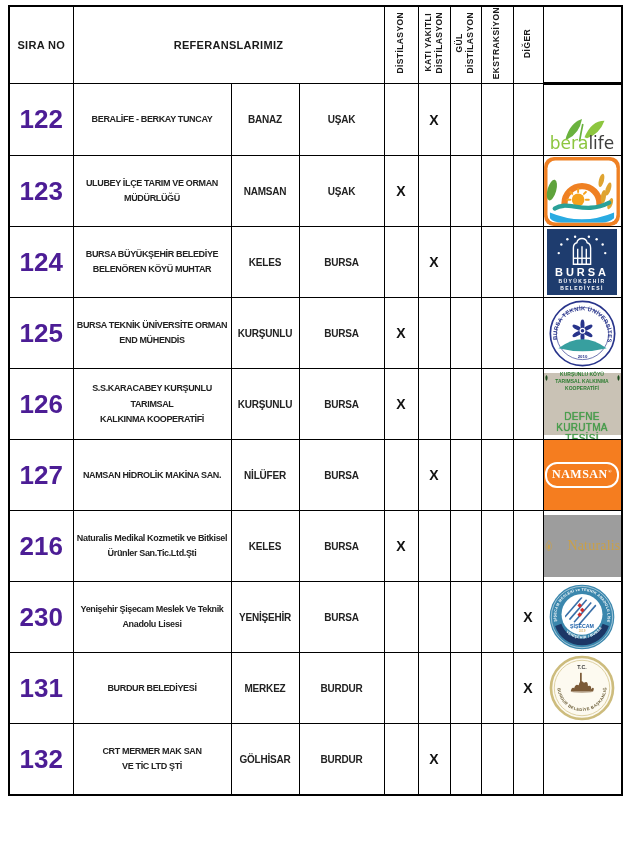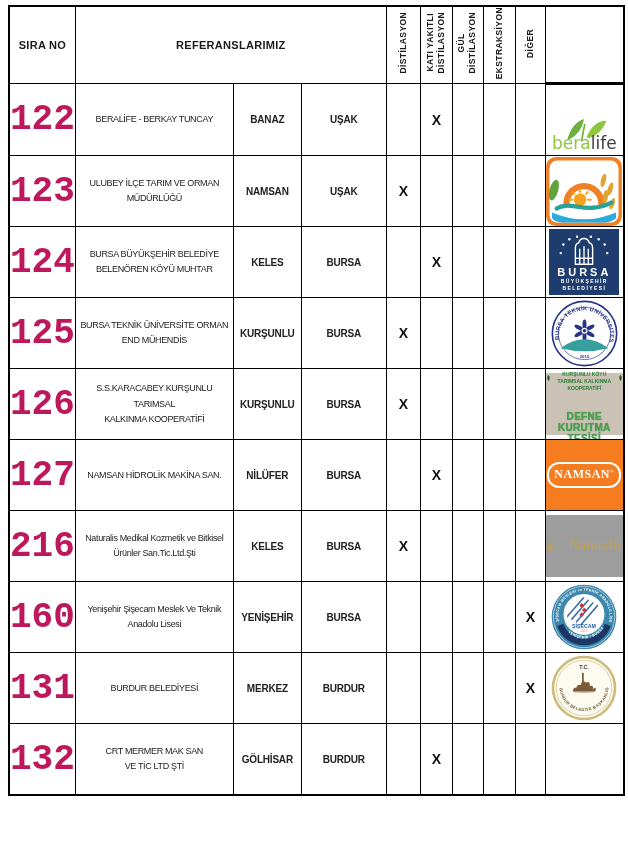--- a/index.html
+++ b/index.html
@@ -5,42 +5,42 @@
   html,body{margin:0;padding:0;}
   body{width:628px;height:861px;background:#fff;font-family:"Liberation Sans",sans-serif;-webkit-font-smoothing:antialiased;}
   .page{position:relative;width:628px;height:861px;background:#fff;overflow:hidden;padding-left:8px;}
   table.ref-table{position:absolute;left:8px;top:5px;border-collapse:collapse;table-layout:fixed;border:2px solid #000;background:#fff;}
   .ref-table th,.ref-table td{border:1px solid #000;padding:0;text-align:center;vertical-align:middle;overflow:hidden;}
   .ref-table thead tr{height:70px;}
   .ref-table tbody tr{height:71px;}
   th.h-plain{font-size:11px;font-weight:bold;color:#1a1a1a;letter-spacing:.3px;}
   th.h-rot span{display:inline-block;writing-mode:vertical-rl;transform:rotate(180deg);font-size:8.5px;font-weight:bold;color:#1a1a1a;white-space:pre-line;line-height:1.35;letter-spacing:.4px;}
   th.h-logo{border-bottom:3px solid #000;}
-  td.c-no{font-size:36px;font-weight:bold;color:#be185d;font-family:Liberation Mono, monospace;}
-  td.c-name{font-size:9px;font-weight:normal;color:#222;white-space:pre-line;line-height:1.7;letter-spacing:-.35px;padding:0 3px;}
+  td.c-no{font-size:26px;font-weight:bold;color:#4c1d95;font-family:Liberation Sans, sans-serif;}
+  td.c-name{font-size:9px;font-weight:bold;color:#222;white-space:pre-line;line-height:1.7;letter-spacing:-.35px;padding:0 3px;}
   td.c-loc{font-size:10px;font-weight:bold;color:#222;letter-spacing:-.2px;}
   td.c-mark{font-size:14px;font-weight:bold;color:#111;}
   td.c-logo{padding:0;}
   .logo-wrap{position:relative;width:77px;height:70px;display:flex;align-items:center;justify-content:center;overflow:hidden;}
   
   .logo-beralife{display:flex;flex-direction:column;align-items:center;justify-content:flex-end;height:64px;}
   .bl-text{font-size:17px;line-height:1;margin-top:-7px;font-family:"DejaVu Sans",sans-serif;}
   .bl-bera{color:#8dc63f;}
   .bl-life{color:#3f3f3e;}
   
   
   .logo-bursabb{width:70px;height:66px;background:#1e3c6e;display:flex;flex-direction:column;align-items:center;justify-content:flex-end;padding-bottom:4px;box-sizing:border-box;}
   .bb-l1{color:#fff;font-size:11px;font-weight:bold;letter-spacing:3px;line-height:1.15;}
   .bb-l2,.bb-l3{color:#fff;font-size:5px;font-weight:bold;letter-spacing:1.4px;line-height:1.3;}
   
   .logo-karacabey{width:77px;height:62px;background:#c9c2b5;display:flex;flex-direction:column;align-items:center;justify-content:center;}
   .kk-toprow{display:flex;align-items:center;gap:2px;}
   .kk-lines{display:flex;flex-direction:column;}
   .kk-s{font-size:5px;font-weight:bold;color:#2e7d32;line-height:1.4;letter-spacing:0;}
-  .kk-b{font-size:10px;font-weight:bold;color:#48a14d;margin-top:19px;letter-spacing:.3px;text-shadow:0 0 1px #2e7d32;}
+  .kk-b{font-size:10px;font-weight:normal;color:#48a14d;margin-top:19px;letter-spacing:.3px;text-shadow:0 0 1px #2e7d32;}
   
   .logo-namsan{position:absolute;inset:0;background:#f57d1f;display:flex;align-items:center;justify-content:center;}
   .nm-box{border:2px solid #fff;border-radius:12px;padding:3px 5px 4px 5px;color:#fff;font-family:"Liberation Serif",serif;font-weight:bold;font-size:12px;letter-spacing:.5px;position:relative;}
   .nm-reg{font-size:5px;vertical-align:super;}
   
   .logo-naturalis{position:absolute;left:0;right:0;top:4px;bottom:4px;background:#9d9d9d;display:flex;align-items:center;justify-content:center;gap:14px;}
   .nat-text{color:#c9a04a;font-family:"Liberation Serif",serif;font-size:14px;letter-spacing:.2px;}
 </style>
 </head>
 <body>
@@ -284,21 +284,21 @@
             <path d="M10 8 C13 12 13 16 11 18 C10 19 9 19 8 18 C6 15 7 11 10 8 Z" fill="#c9a04a"></path>
           </svg>
           <span class="nat-text">Naturalis</span>
         </div>
             </div>
       </td>
     </tr>
 
 
     <tr>
-      <td class="c-no">160</td>
+      <td class="c-no">230</td>
       <td class="c-name">Yenişehir Şişecam Meslek Ve Teknik
 Anadolu Lisesi</td>
       <td class="c-loc">YENİŞEHİR</td>
       <td class="c-loc">BURSA</td>
       <td class="c-mark"></td>
       <td class="c-mark"></td>
       <td class="c-mark"></td>
       <td class="c-mark"></td>
       <td class="c-mark">X</td>
       <td class="c-logo">

